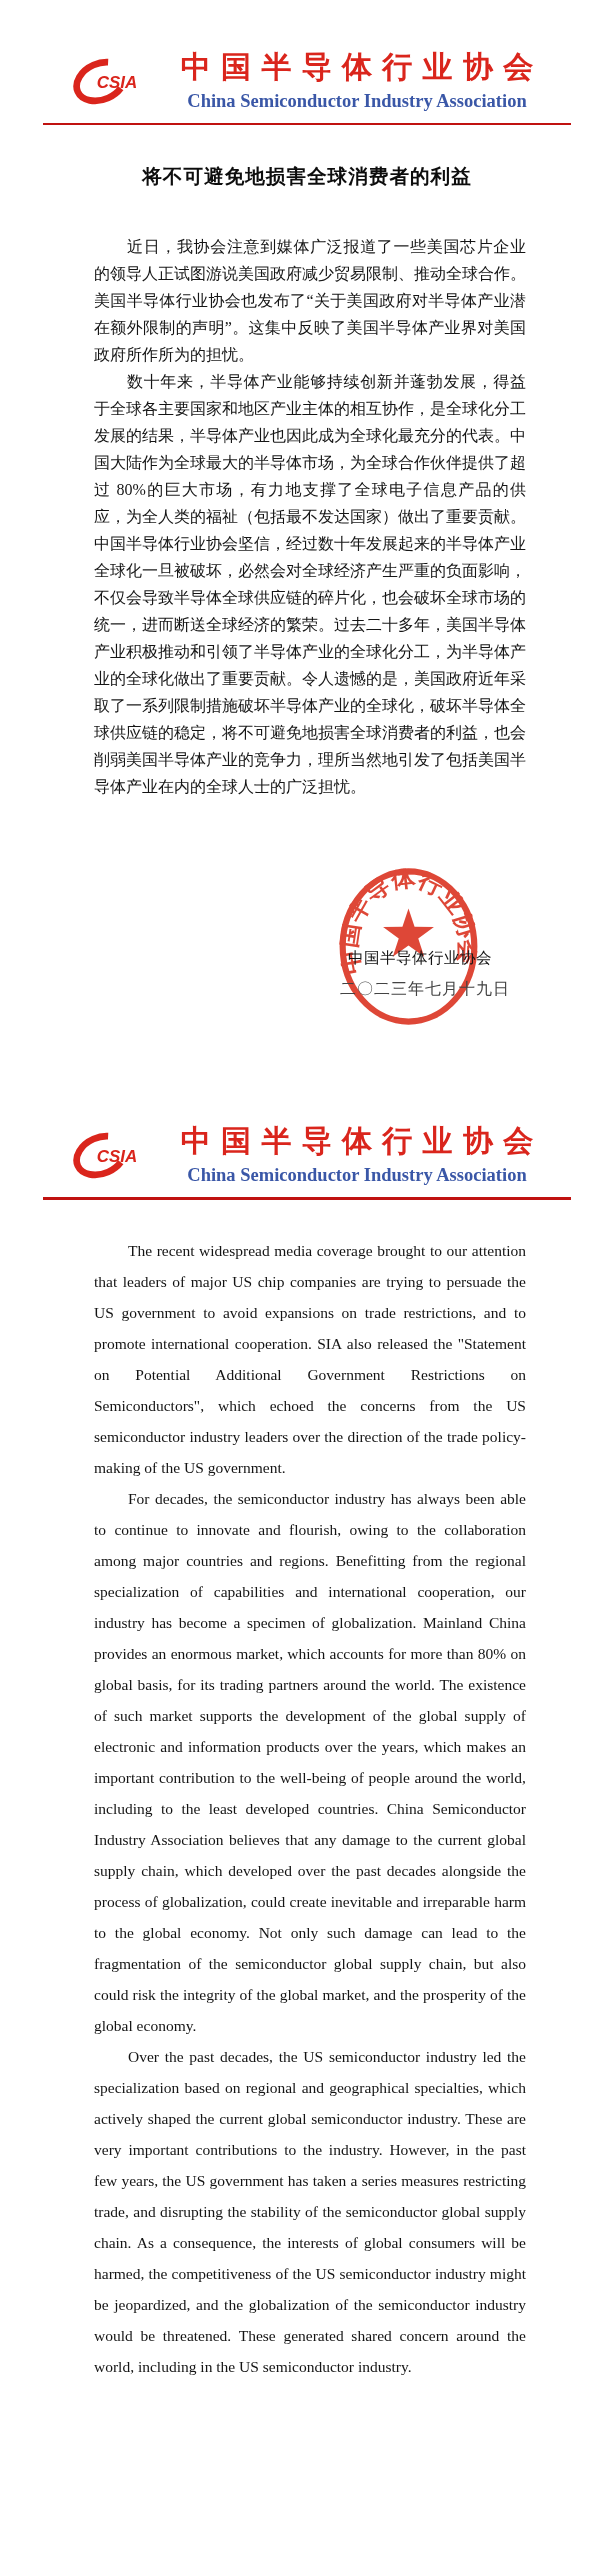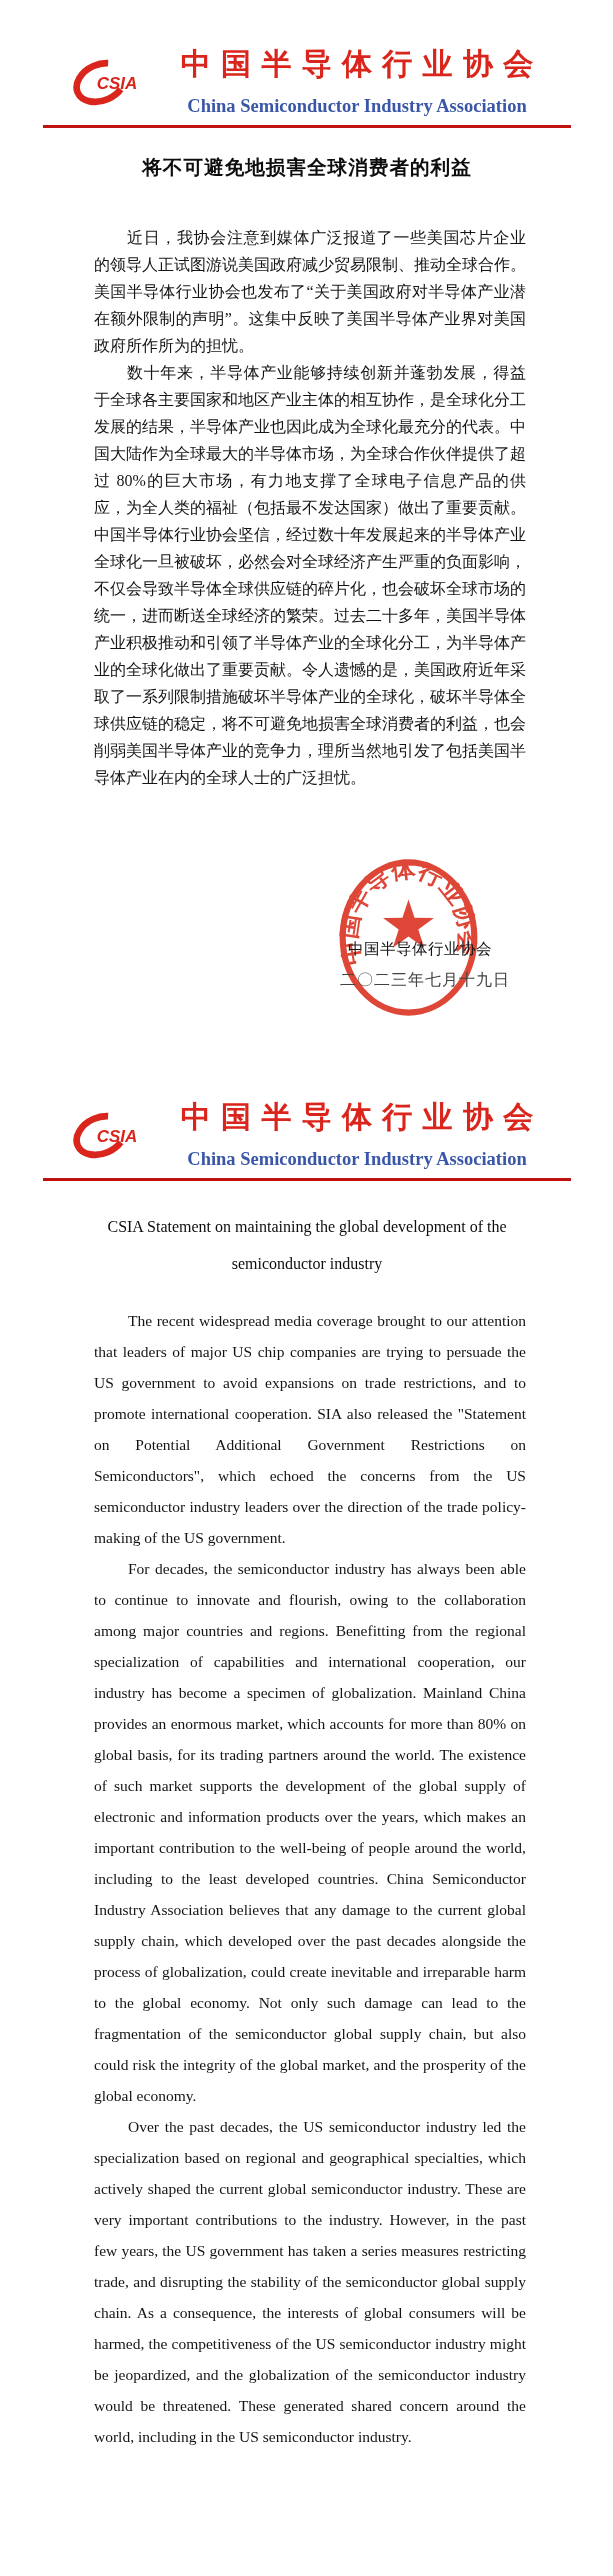--- a/index.html
+++ b/index.html
@@ -2,33 +2,33 @@
 <html style="font-size:8.2px"><head>
 <meta charset="utf-8">
 <style>
   html,body { margin:0; padding:0; background:#ffffff; }
   .page {
     width:614px; height:3024px; position:relative; overflow:hidden;
     background:#ffffff; color:#111;
     font-family:"Liberation Serif", serif;
   }
   
-  .letterhead { padding:0 43px; }
+  .letterhead { padding:12px 43px; }
   .letterhead.first { padding-top:47px; }
   .lh-row { display:flex; align-items:center; min-height:68px; padding-left:29px; }
   .lh-logo { width:71px; height:63px; flex:0 0 auto; }
   .lh-names { flex:1 1 auto; text-align:center; }
   .org-zh {
     color:#da251c; font-size:30px; font-weight:bold; line-height:33px;
     letter-spacing:10.3px; text-indent:10.3px; white-space:nowrap;
     font-family:"Liberation Serif", serif;
   }
   .org-en {
     color:#3a57a7; font-size:18.5px; font-weight:bold; line-height:21.6px;
-    margin-top:16px; white-space:nowrap; font-family:"Liberation Serif", serif;
+    margin-top:8px; white-space:nowrap; font-family:"Liberation Serif", serif;
   }
   .red-rule { height:2.6px; background:#c01210; margin-top:7.7px; }
   
   .zh-title {
     margin-top:26px; text-align:center; font-size:19.6px; font-weight:bold;
     color:#0d0d0d; font-family:"Liberation Sans", sans-serif; letter-spacing:1px;
   }
   .zh-body {
     margin:43px 88px 0 94px; font-size:16px; line-height:27px;
     text-align:justify; color:#151515;
@@ -104,24 +104,20 @@
         <text x="48" y="74" font-size="33" font-weight="bold" font-style="italic" font-family="Liberation Sans, sans-serif" fill="#da251c">CSIA</text>
       </svg>
       <div class="lh-names">
         <div class="org-zh">中国半导体行业协会</div>
         <div class="org-en">China Semiconductor Industry Association</div>
       </div>
     </div>
     <div class="red-rule"></div>
   </div>
 
-  <div class="en-title">
-    <div>CSIA Statement on maintaining the global development of the</div>
-    <div>semiconductor industry</div>
-  </div>
 
   <div class="en-body">
     <p>The recent widespread media coverage brought to our attention that leaders of major US chip companies are trying to persuade the US government to avoid expansions on trade restrictions, and to promote international cooperation. SIA also released the "Statement on Potential Additional Government Restrictions on Semiconductors", which echoed the concerns from the US semiconductor industry leaders over the direction of the trade policy-making of the US government.</p>
     <p>For decades, the semiconductor industry has always been able to continue to innovate and flourish, owing to the collaboration among major countries and regions. Benefitting from the regional specialization of capabilities and international cooperation, our industry has become a specimen of globalization. Mainland China provides an enormous market, which accounts for more than 80% on global basis, for its trading partners around the world. The existence of such market supports the development of the global supply of electronic and information products over the years, which makes an important contribution to the well-being of people around the world, including to the least developed countries. China Semiconductor Industry Association believes that any damage to the current global supply chain, which developed over the past decades alongside the process of globalization, could create inevitable and irreparable harm to the global economy. Not only such damage can lead to the fragmentation of the semiconductor global supply chain, but also could risk the integrity of the global market, and the prosperity of the global economy.</p>
     <p>Over the past decades, the US semiconductor industry led the specialization based on regional and geographical specialties, which actively shaped the current global semiconductor industry. These are very important contributions to the industry. However, in the past few years, the US government has taken a series measures restricting trade, and disrupting the stability of the semiconductor global supply chain. As a consequence, the interests of global consumers will be harmed, the competitiveness of the US semiconductor industry might be jeopardized, and the globalization of the semiconductor industry would be threatened. These generated shared concern around the world, including in the US semiconductor industry.</p>
 
   </div>
 
 </div>
 

